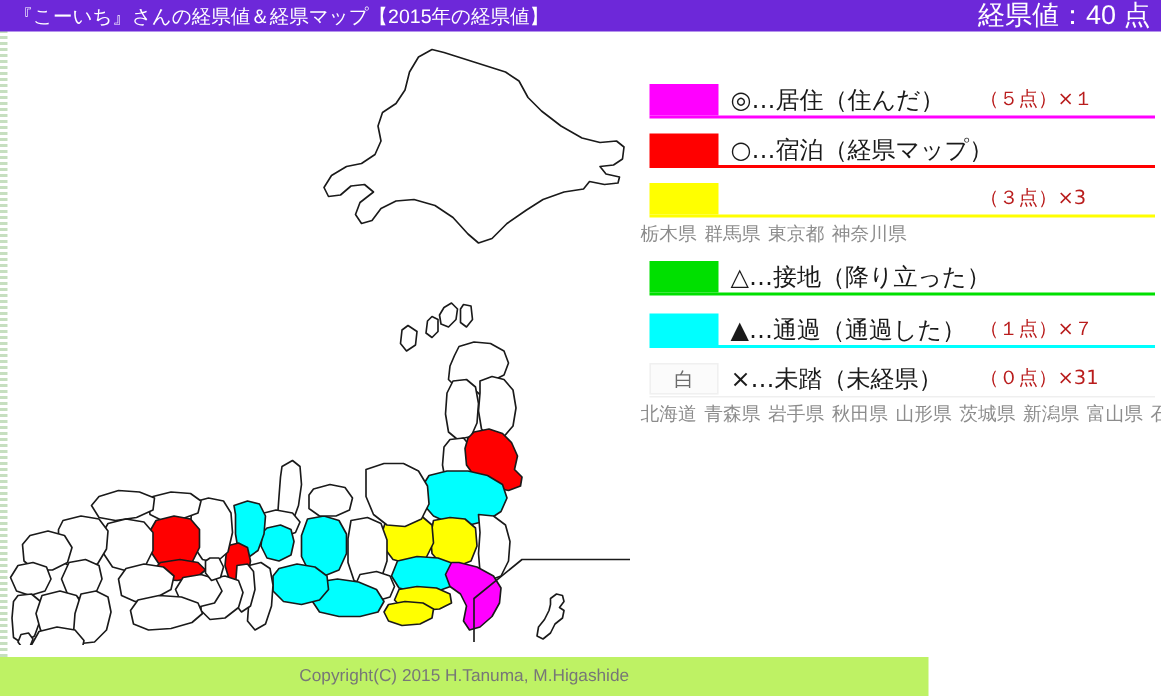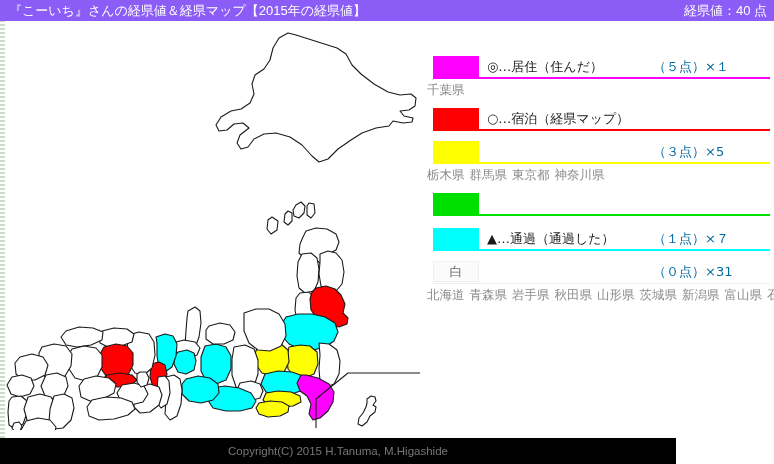--- a/index.html
+++ b/index.html
@@ -18,26 +18,26 @@
     background:
       repeating-linear-gradient(to bottom,
         #bcd9b4 0px,#bcd9b4 2px,
         #ffffff 2px,#ffffff 4px);
     opacity:.85;
   }
 
   
   .header{
     position:absolute;left:0;top:0;width:774px;height:21px;
-    background:#8b5cf6;color:#ffffff;
+    background:#6d28d9;color:#ffffff;
     display:flex;align-items:center;justify-content:space-between;
     box-sizing:border-box;padding:0 7px 0 9px;
   }
   .header-title{font-size:13px;line-height:13px;white-space:nowrap;letter-spacing:0px;}
-  .header-score{font-size:13px;line-height:13px;white-space:nowrap;}
+  .header-score{font-size:18px;line-height:13px;white-space:nowrap;}
 
   
   .map-panel{
     position:absolute;left:6px;top:25px;width:414px;height:405px;
     background:#ffffff;overflow:hidden;
   }
   .map-svg{display:block;width:414px;height:405px;}
 
   
   .legend{
@@ -54,40 +54,40 @@
   .swatch.blank{
     background:#fbfbfb;border:1px solid #f0f0f0;
     color:#6b6b6b;font-size:13px;line-height:19px;text-align:center;
   }
   .underline{
     position:absolute;left:8px;top:22px;width:337px;height:2px;
   }
   .underline.blank{background:#efefef;height:1px;top:23px;}
   .sym{
     position:absolute;left:62px;top:2px;
-    font-size:13px;line-height:19px;color:#1a1a1a;white-space:nowrap;
+    font-size:16px;line-height:19px;color:#1a1a1a;white-space:nowrap;
     font-family:"DejaVu Sans","Liberation Sans",sans-serif;
   }
   .pts{
     position:absolute;left:228px;top:2px;
-    font-size:13px;line-height:19px;color:#0369a1;white-space:nowrap;
+    font-size:13px;line-height:19px;color:#b91c1c;white-space:nowrap;
     font-family:"DejaVu Sans","Liberation Sans",sans-serif;
   }
   .prefs{
     font-size:12.5px;line-height:17px;color:#8c8c8c;
     padding:2px 0 0 2px;white-space:normal;word-break:keep-all;
     max-width:345px;
   }
   .prefs span{margin-right:5px;white-space:nowrap;}
   .gap{height:8px;}
 
   
   .footer{
-    position:absolute;left:0;bottom:0;width:676px;height:26px;
-    background:#000000;color:#777777;
+    position:absolute;left:0;bottom:0;width:619px;height:26px;
+    background:#bef264;color:#777777;
     display:flex;align-items:center;justify-content:center;
     font-size:11.5px;
   }
 </style>
 </head>
 <body>
 
 <div id="page">
 
   <div class="edge-strip"></div>
@@ -208,66 +208,67 @@
 
   <div class="legend">
 
     <div class="legend-row">
       <div class="legend-head">
         <div class="swatch" style="background:#ff00ff"></div>
         <div class="underline" style="background:#ff00ff"></div>
         <div class="sym">◎…居住（住んだ）</div>
         <div class="pts">（５点）×１</div>
       </div>
-      <div class="prefs"><span>千葉県</span></div>
     </div>
     <div class="gap"></div>
 
     <div class="legend-row">
       <div class="legend-head">
         <div class="swatch" style="background:#ff0000"></div>
         <div class="underline" style="background:#ff0000"></div>
         <div class="sym">○…宿泊（経県マップ）</div>
       </div>
     </div>
     <div class="gap"></div>
 
     <div class="legend-row">
       <div class="legend-head">
         <div class="swatch" style="background:#ffff00"></div>
         <div class="underline" style="background:#ffff00"></div>
-        <div class="pts">（３点）×5</div>
+        <div class="pts">（３点）×3</div>
       </div>
       <div class="prefs"><span>栃木県</span><span>群馬県</span><span>東京都</span><span>神奈川県</span></div>
     </div>
     <div class="gap"></div>
 
     <div class="legend-row">
       <div class="legend-head">
         <div class="swatch" style="background:#00e000"></div>
         <div class="underline" style="background:#00e000"></div>
+        <div class="sym">△…接地（降り立った）</div>
       </div>
       <div class="prefs"></div>
     </div>
     <div class="gap"></div>
 
     <div class="legend-row">
       <div class="legend-head">
         <div class="swatch" style="background:#00ffff"></div>
         <div class="underline" style="background:#00ffff"></div>
         <div class="sym">▲…通過（通過した）</div>
         <div class="pts">（１点）×７</div>
       </div>
     </div>
     <div class="gap"></div>
 
     <div class="legend-row">
       <div class="legend-head">
         <div class="swatch blank">白</div>
         <div class="underline blank"></div>
+        <div class="sym">×…未踏（未経県）</div>
         <div class="pts">（０点）×31</div>
       </div>
       <div class="prefs"><span>北海道</span><span>青森県</span><span>岩手県</span><span>秋田県</span><span>山形県</span><span>茨城県</span><span>新潟県</span><span>富山県</span><span>石川県</span></div>
     </div>
 
   </div>
 
   <div class="footer">
     <span>Copyright(C) 2015 H.Tanuma, M.Higashide</span>
   </div>

